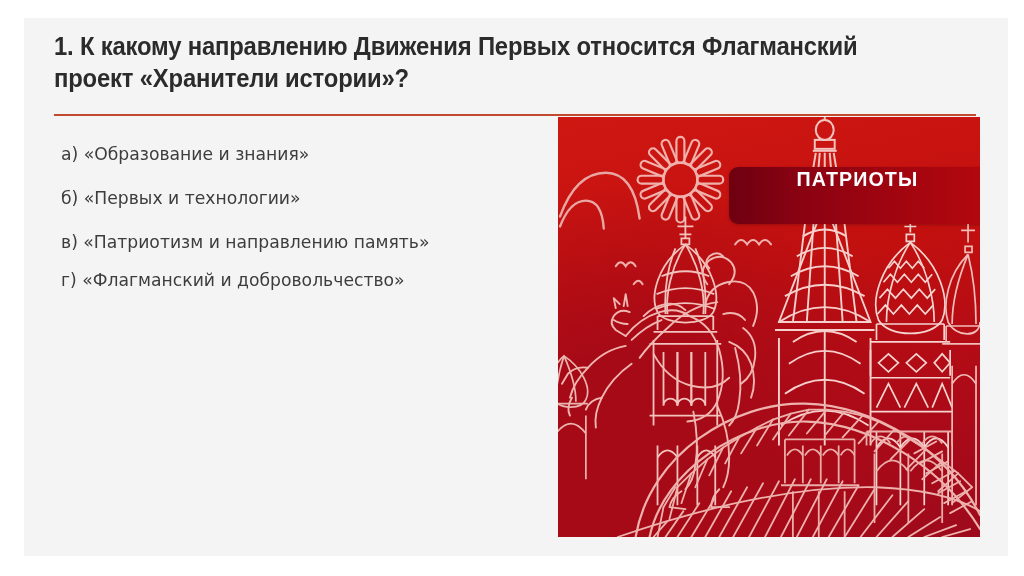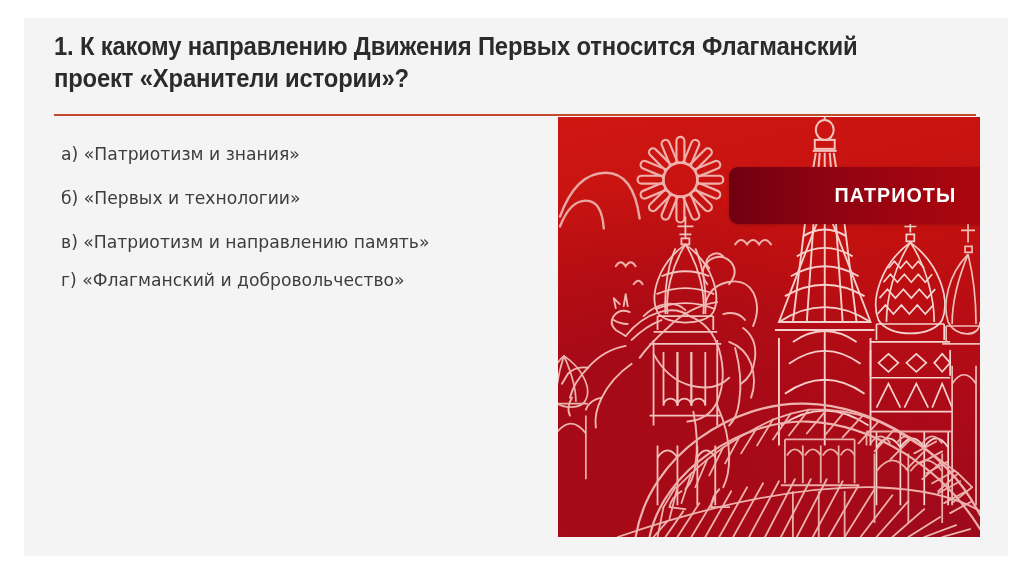--- a/index.html
+++ b/index.html
@@ -108,24 +108,23 @@
   
   #banner {
     position: absolute;
     left: 40.5%;
     top: 11.8%;
     width: 61%;
     height: 13.6%;
     border-radius: 9px 0 0 9px;
     background: linear-gradient(90deg, #6e0010 0%, #8b0212 28%, #a4050f 70%, #b3070e 100%);
     display: flex;
-    align-items: center;
+    align-items: flex-start;
     justify-content: center;
     box-shadow: 0 1px 3px rgba(0,0,0,0.22);
-    padding-left: 38px;
   }
   #banner-text {
     color: #ffffff;
     font-family: "Liberation Sans", "DejaVu Sans", sans-serif;
     font-weight: 700;
     font-size: 20.5px;
     letter-spacing: 1.1px;
     transform: scaleX(0.96);
   }
 </style>
@@ -133,21 +132,21 @@
 <body>
 
 <div id="slide">
 
   <div id="title-block">
     <h1 id="question-title">1. К какому направлению Движения Первых относится Флагманский проект «Хранители истории»?</h1>
   </div>
   <div id="title-rule"></div>
 
   <ul id="options-list">
-    <li>а) «Патриотизм и знания»</li>
+    <li>а) «Образование и знания»</li>
     <li>б) «Первых и технологии»</li>
     <li>в) «Патриотизм и направлению память»</li>
     <li>г) «Флагманский и добровольчество»</li>
   </ul>
 
   <div id="illustration">
     <div id="illustration-canvas">
 
       <svg viewBox="0 0 424 422" preserveAspectRatio="none">
         <defs>

